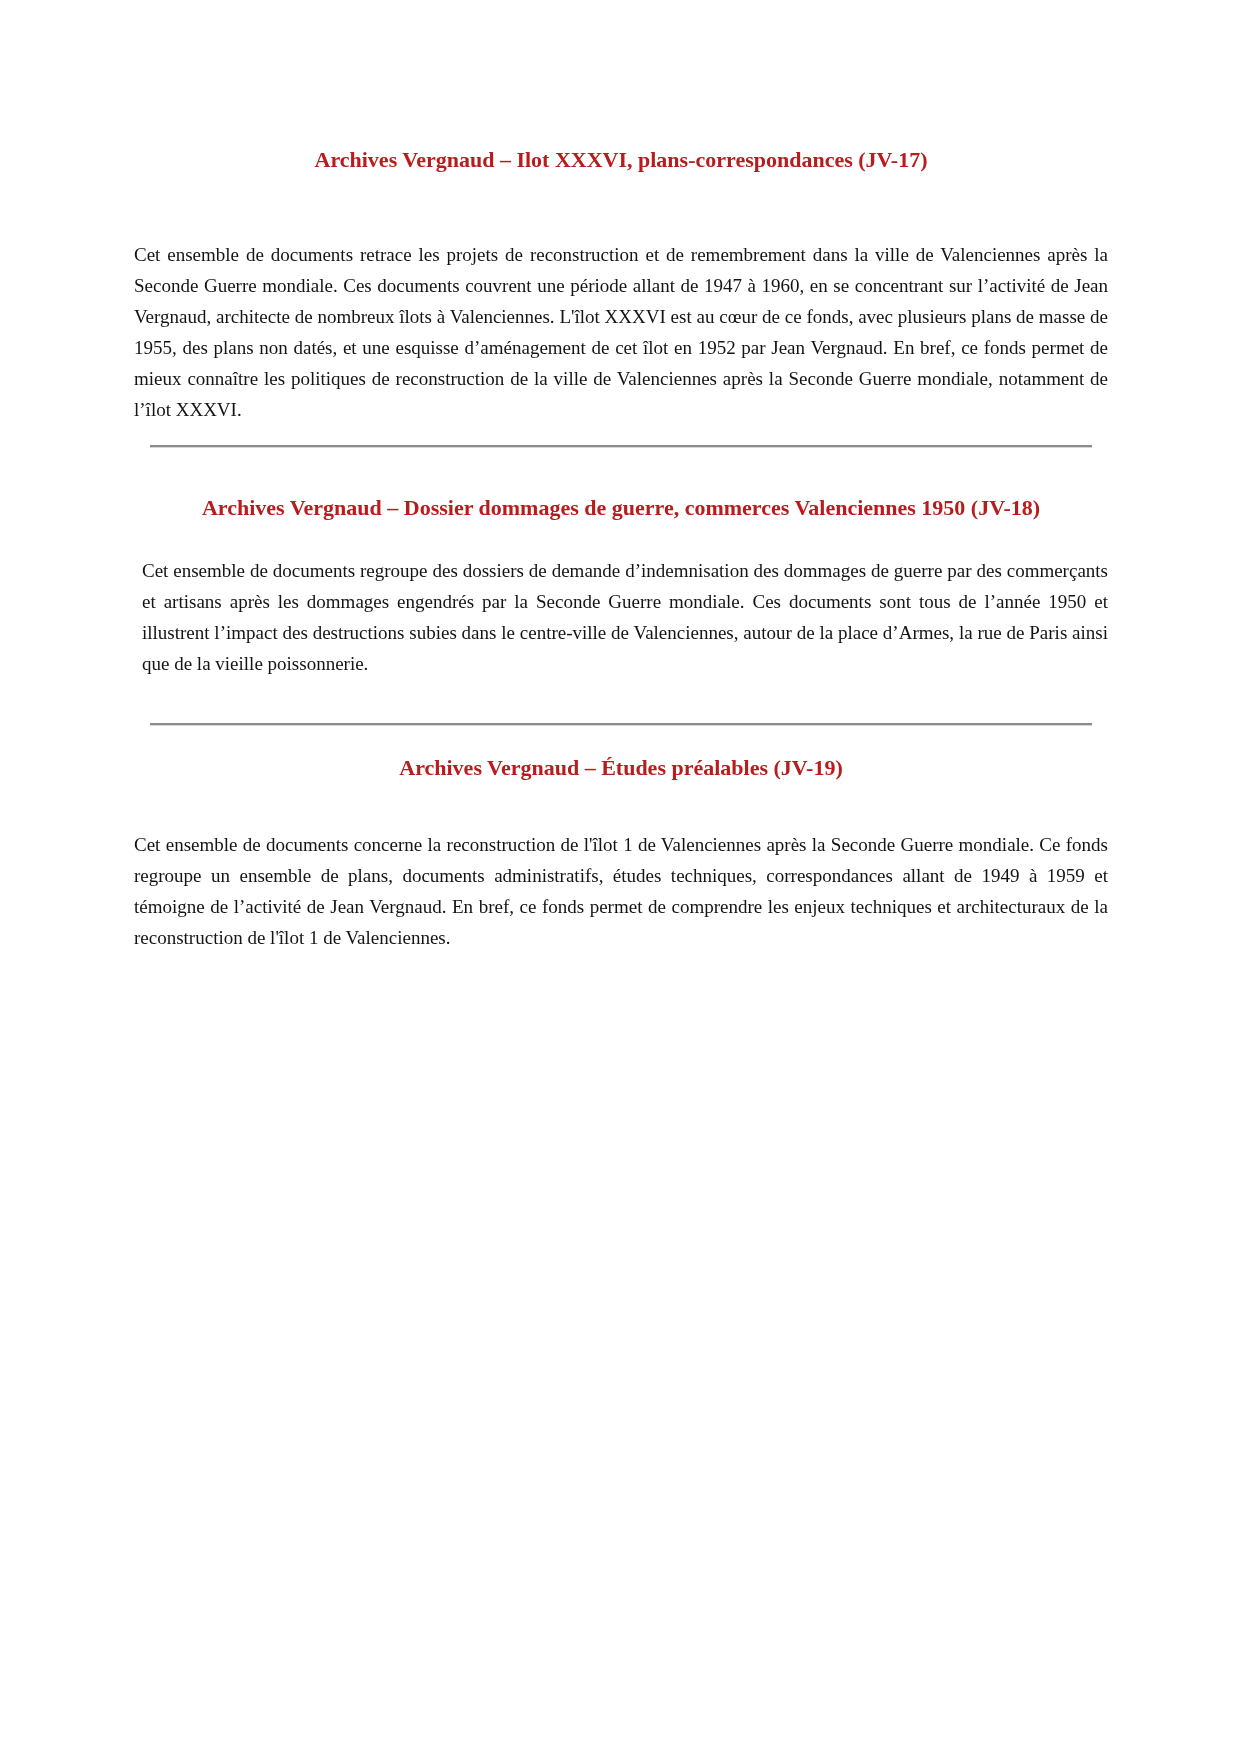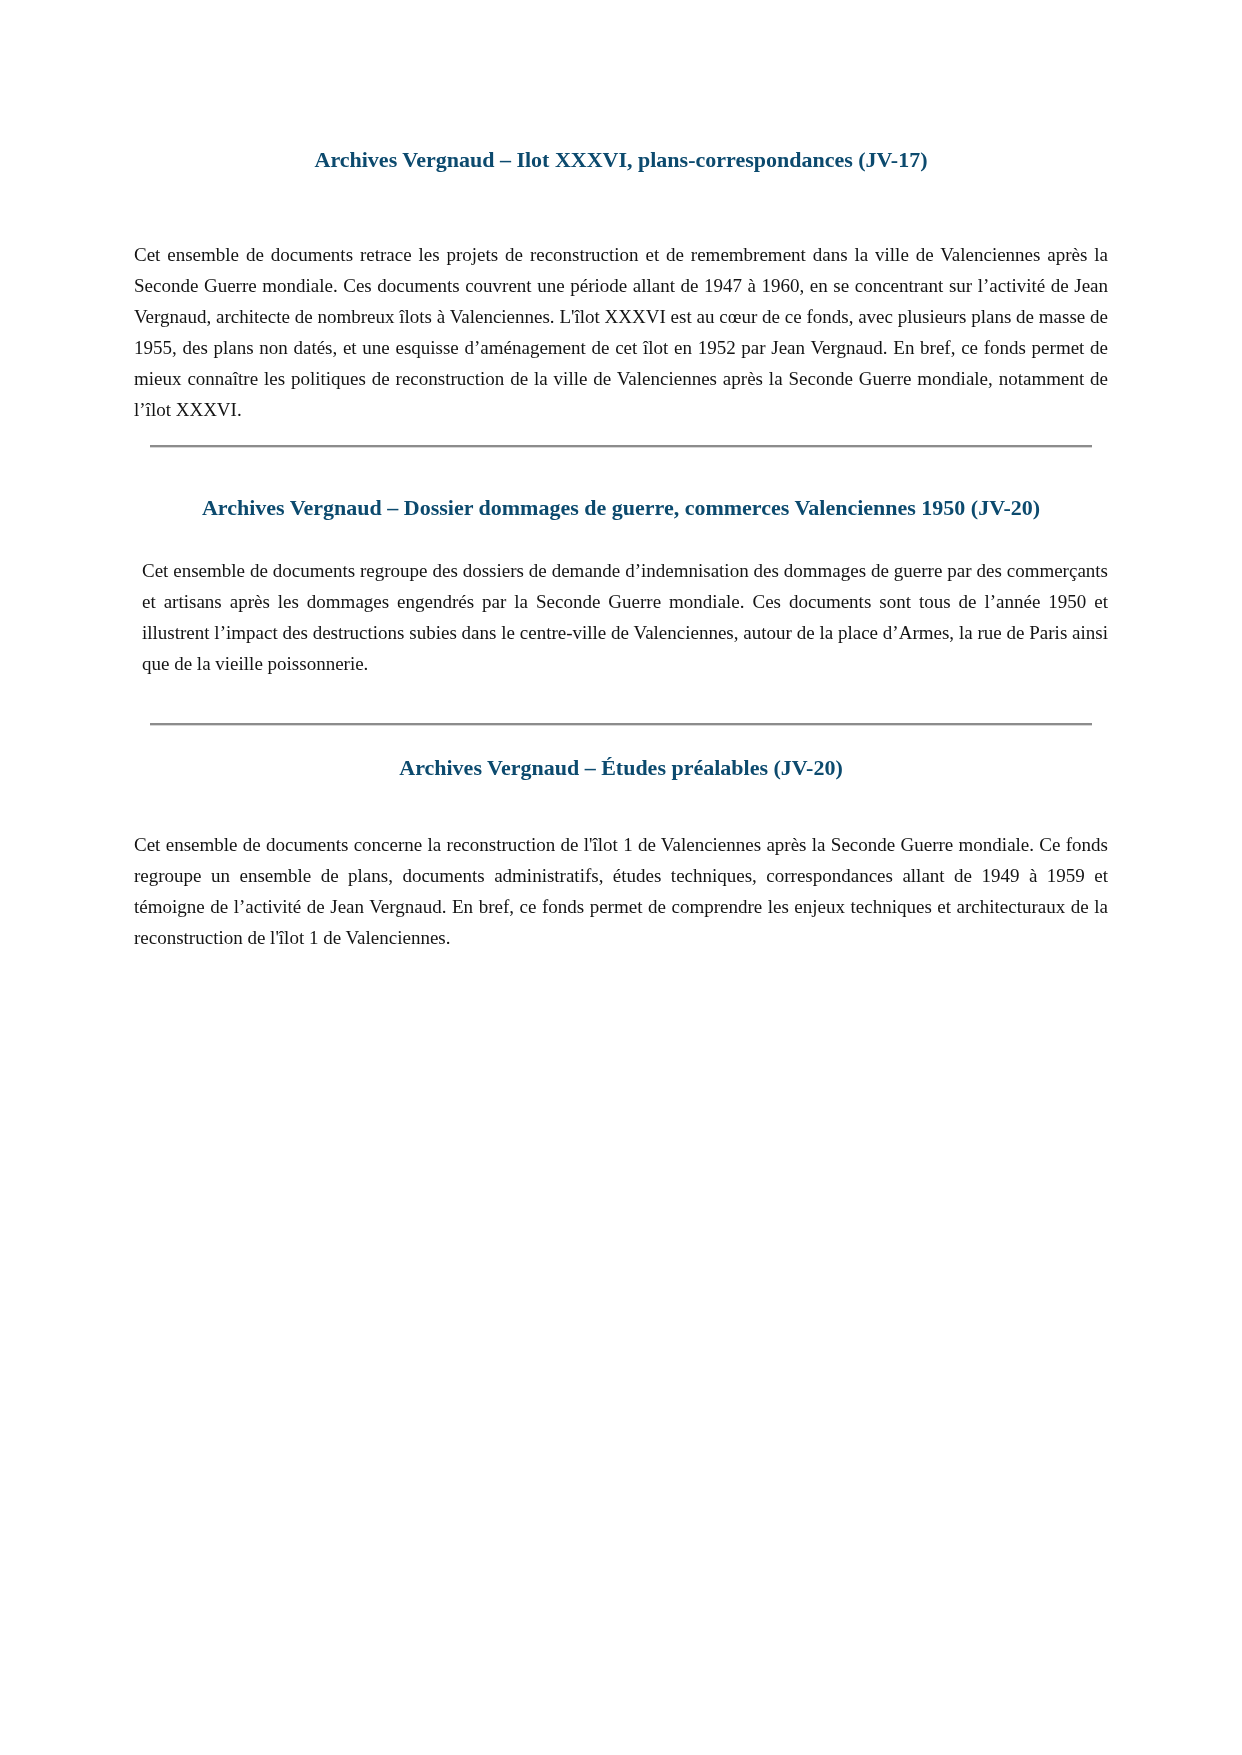--- a/index.html
+++ b/index.html
@@ -21,21 +21,21 @@
     box-sizing: border-box;
     width: 100%;
     padding: 0 134px;
   }
   .section-heading {
     font-size: 22px;
     font-weight: bold;
     line-height: 31px;
     text-align: center;
     margin: 0;
-    color: #0c4a6e;
+    color: #b91c1c;
   }
   .heading-1 { margin-top: 144px; }
   .heading-2 { margin-top: 44px; }
   .heading-3 { margin-top: 26px; }
   .section-body {
     font-size: 19px;
     line-height: 31px;
     text-align: justify;
     margin: 0;
     color: #141414;
@@ -60,25 +60,25 @@
   <div class="content">
 
     <section>
       <h1 class="section-heading heading-1">Archives Vergnaud – Ilot XXXVI, plans-correspondances (JV-17)</h1>
       <p class="section-body body-1">Cet ensemble de documents retrace les projets de reconstruction et de remembrement dans la ville de Valenciennes après la Seconde Guerre mondiale. Ces documents couvrent une période allant de 1947 à 1960, en se concentrant sur l’activité de Jean Vergnaud, architecte de nombreux îlots à Valenciennes. L'îlot XXXVI est au cœur de ce fonds, avec plusieurs plans de masse de 1955, des plans non datés, et une esquisse d’aménagement de cet îlot en 1952 par Jean Vergnaud. En bref, ce fonds permet de mieux connaître les politiques de reconstruction de la ville de Valenciennes après la Seconde Guerre mondiale, notamment de l’îlot XXXVI.</p>
     </section>
 
     <hr class="rule rule-1">
 
     <section>
-      <h1 class="section-heading heading-2">Archives Vergnaud – Dossier dommages de guerre, commerces Valenciennes 1950 (JV-20)</h1>
+      <h1 class="section-heading heading-2">Archives Vergnaud – Dossier dommages de guerre, commerces Valenciennes 1950 (JV-18)</h1>
       <p class="section-body body-2">Cet ensemble de documents regroupe des dossiers de demande d’indemnisation des dommages de guerre par des commerçants et artisans après les dommages engendrés par la Seconde Guerre mondiale. Ces documents sont tous de l’année 1950 et illustrent l’impact des destructions subies dans le centre-ville de Valenciennes, autour de la place d’Armes, la rue de Paris ainsi que de la vieille poissonnerie.</p>
     </section>
 
     <hr class="rule rule-2">
 
     <section>
-      <h1 class="section-heading heading-3">Archives Vergnaud – Études préalables (JV-20)</h1>
+      <h1 class="section-heading heading-3">Archives Vergnaud – Études préalables (JV-19)</h1>
       <p class="section-body body-3">Cet ensemble de documents concerne la reconstruction de l'îlot 1 de Valenciennes après la Seconde Guerre mondiale. Ce fonds regroupe un ensemble de plans, documents administratifs, études techniques, correspondances allant de 1949 à 1959 et témoigne de l’activité de Jean Vergnaud. En bref, ce fonds permet de comprendre les enjeux techniques et architecturaux de la reconstruction de l'îlot 1 de Valenciennes.</p>
     </section>
 
   </div>
 </div>
 
 </body></html>

